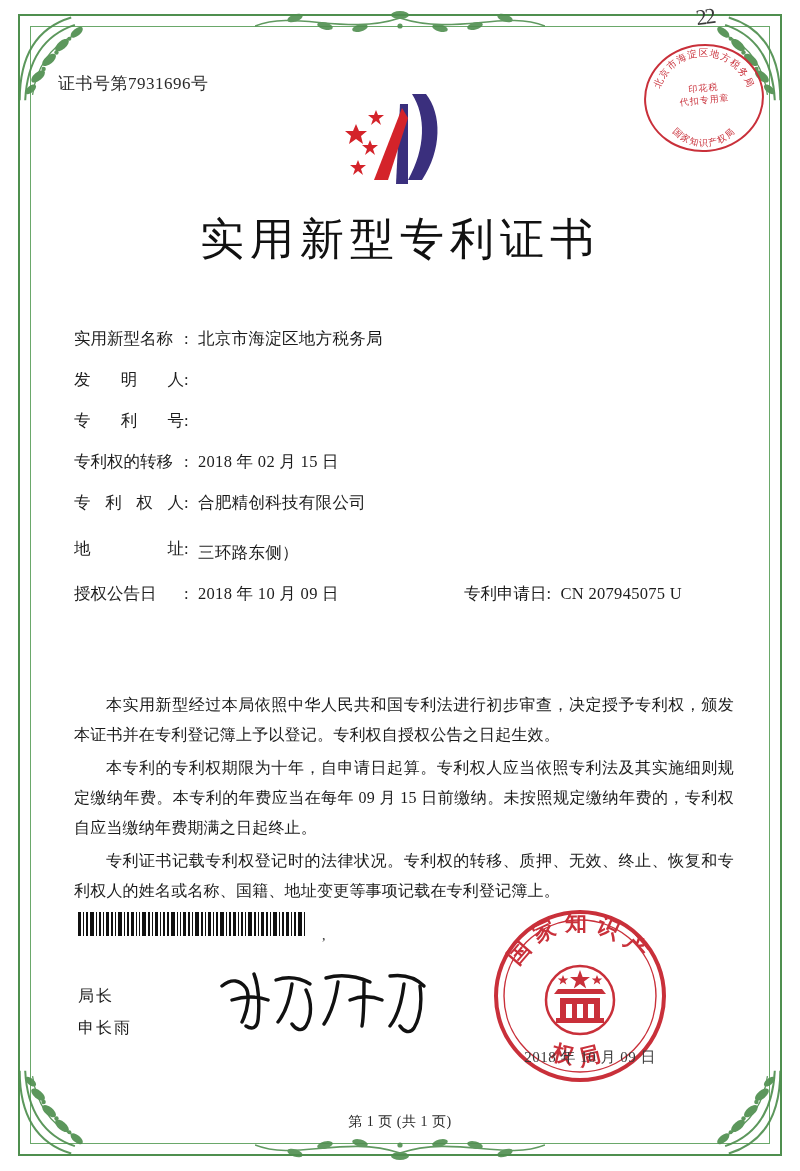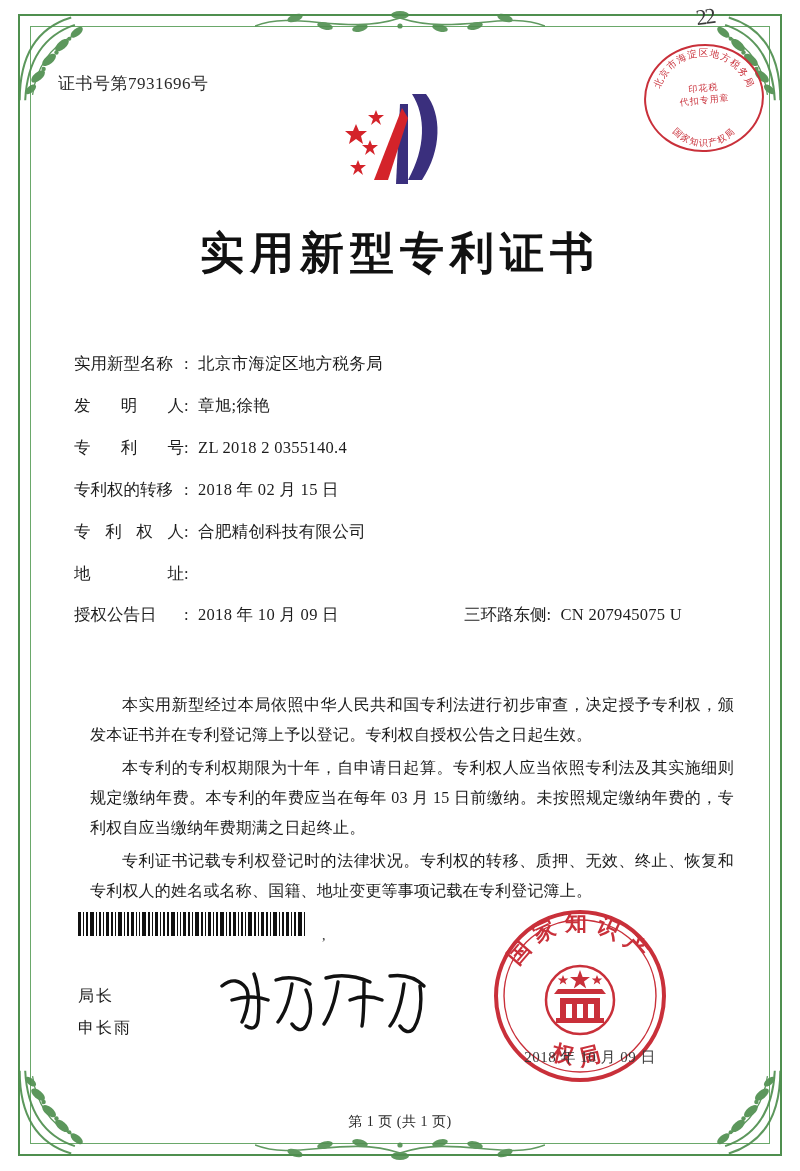--- a/index.html
+++ b/index.html
@@ -104,43 +104,42 @@
   .emblem {
     position: absolute;
     left: 338px; top: 88px;
     width: 128px; height: 106px;
   }
   .emblem svg { width: 100%; height: 100%; display: block; }
 
   
   .doc-title {
     position: absolute;
-    left: 0; right: 0; top: 224px;
+    left: 0; right: 0; top: 210px;
     text-align: center;
     font-family: "DejaVu Serif", "Liberation Serif", serif;
-    font-weight: 700;
+    font-weight: 400;
     font-size: 44px;
     letter-spacing: 6px;
     color: #111;
   }
 
   
   .fields {
     position: absolute;
     left: 74px; top: 330px;
     width: 660px;
     font-size: 16.5px;
     line-height: 17px;
     color: #1c1c1c;
   }
   .field-row {
     display: flex;
     align-items: center;
     margin-bottom: 24px;
-    margin-top: 25px;
   }
   .field-label {
     width: 110px;
     flex: 0 0 110px;
     letter-spacing: 0px;
     white-space: nowrap;
   }
   .field-label.spread {
     display: flex;
     justify-content: space-between;
@@ -163,21 +162,21 @@
   .paragraphs {
     position: absolute;
     left: 74px; top: 690px;
     width: 660px;
     font-size: 16px;
     line-height: 30px;
     text-align: justify;
     color: #1b1b1b;
   }
   .paragraphs p {
-    margin: 0 0 3px 16px;
+    margin: 0 0 3px 0;
     text-indent: 32px;
     letter-spacing: .2px;
   }
 
   
   .barcode {
     position: absolute;
     left: 78px; top: 912px;
     width: 240px; height: 24px;
     display: flex;
@@ -404,31 +403,29 @@
       <div class="field-value">北京市海淀区地方税务局</div>
     </div>
 
     <div class="field-row">
       <div class="field-label spread">
         <i>发</i>
         <i>明</i>
         <i>人</i>
       </div>
       <div class="field-colon">:</div>
-      <div class="field-value">章旭;徐艳</div>
     </div>
 
     <div class="field-row">
       <div class="field-label spread">
         <i>专</i>
         <i>利</i>
         <i>号</i>
       </div>
       <div class="field-colon">:</div>
-      <div class="field-value">ZL 2018 2 0355140.4</div>
     </div>
 
     <div class="field-row">
       <div class="field-label">专利权的转移</div>
       <div class="field-colon">:</div>
       <div class="field-value">2018 年 02 月 15 日</div>
     </div>
 
     <div class="field-row">
       <div class="field-label spread">
@@ -441,40 +438,41 @@
       <div class="field-value">合肥精创科技有限公司</div>
     </div>
 
     <div class="field-row">
       <div class="field-label spread">
         <i>地</i>
         <i>址</i>
       </div>
       <div class="field-colon">:</div>
       <div class="field-value">
+        <span class="indent2">三环路东侧）</span>
       </div>
     </div>
 
     <div class="pub-row">
       <div class="pub-left">
         <div class="field-label">授权公告日</div>
         <div class="field-colon">:</div>
         <div class="field-value">2018 年 10 月 09 日</div>
       </div>
       <div class="pub-right">
-        <div class="field-label">三环路东侧</div>
+        <div class="field-label">专利申请日</div>
         <div class="field-colon">:</div>
         <div class="field-value">CN 207945075 U</div>
       </div>
     </div>
   </div>
 
   <div class="paragraphs">
     <p>本实用新型经过本局依照中华人民共和国专利法进行初步审查，决定授予专利权，颁发本证书并在专利登记簿上予以登记。专利权自授权公告之日起生效。</p>
-    <p>本专利的专利权期限为十年，自申请日起算。专利权人应当依照专利法及其实施细则规定缴纳年费。本专利的年费应当在每年 03 月 15 日前缴纳。未按照规定缴纳年费的，专利权自应当缴纳年费期满之日起终止。</p>
+    <p>本专利的专利权期限为十年，自申请日起算。专利权人应当依照专利法及其实施细则规定缴纳年费。本专利的年费应当在每年 09 月 15 日前缴纳。未按照规定缴纳年费的，专利权自应当缴纳年费期满之日起终止。</p>
     <p>专利证书记载专利权登记时的法律状况。专利权的转移、质押、无效、终止、恢复和专利权人的姓名或名称、国籍、地址变更等事项记载在专利登记簿上。</p>
   </div>
 
   <div class="barcode">
     <i style="width:3px"></i>
       <i style="width:1px"></i>
       <i style="width:2px"></i>
       <i style="width:4px"></i>
     <i style="width:1px"></i>
       <i style="width:2px"></i>

